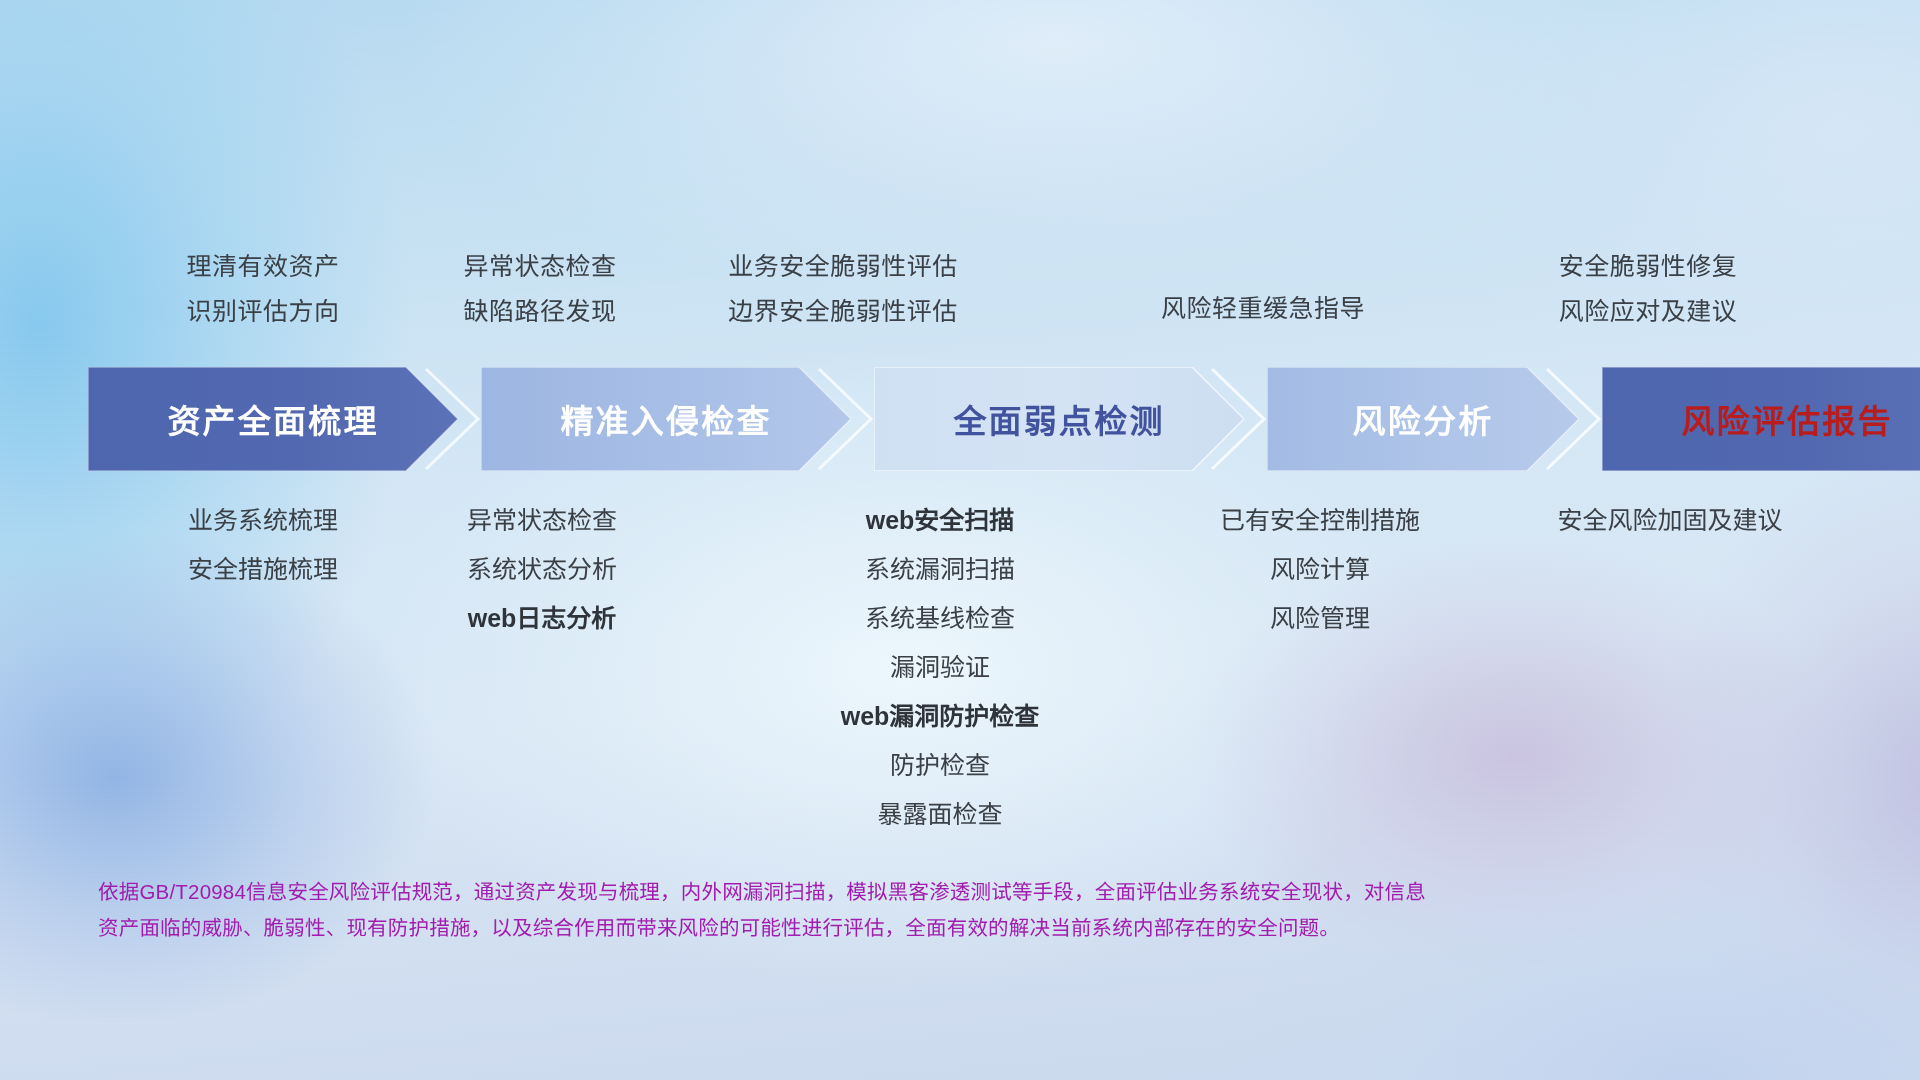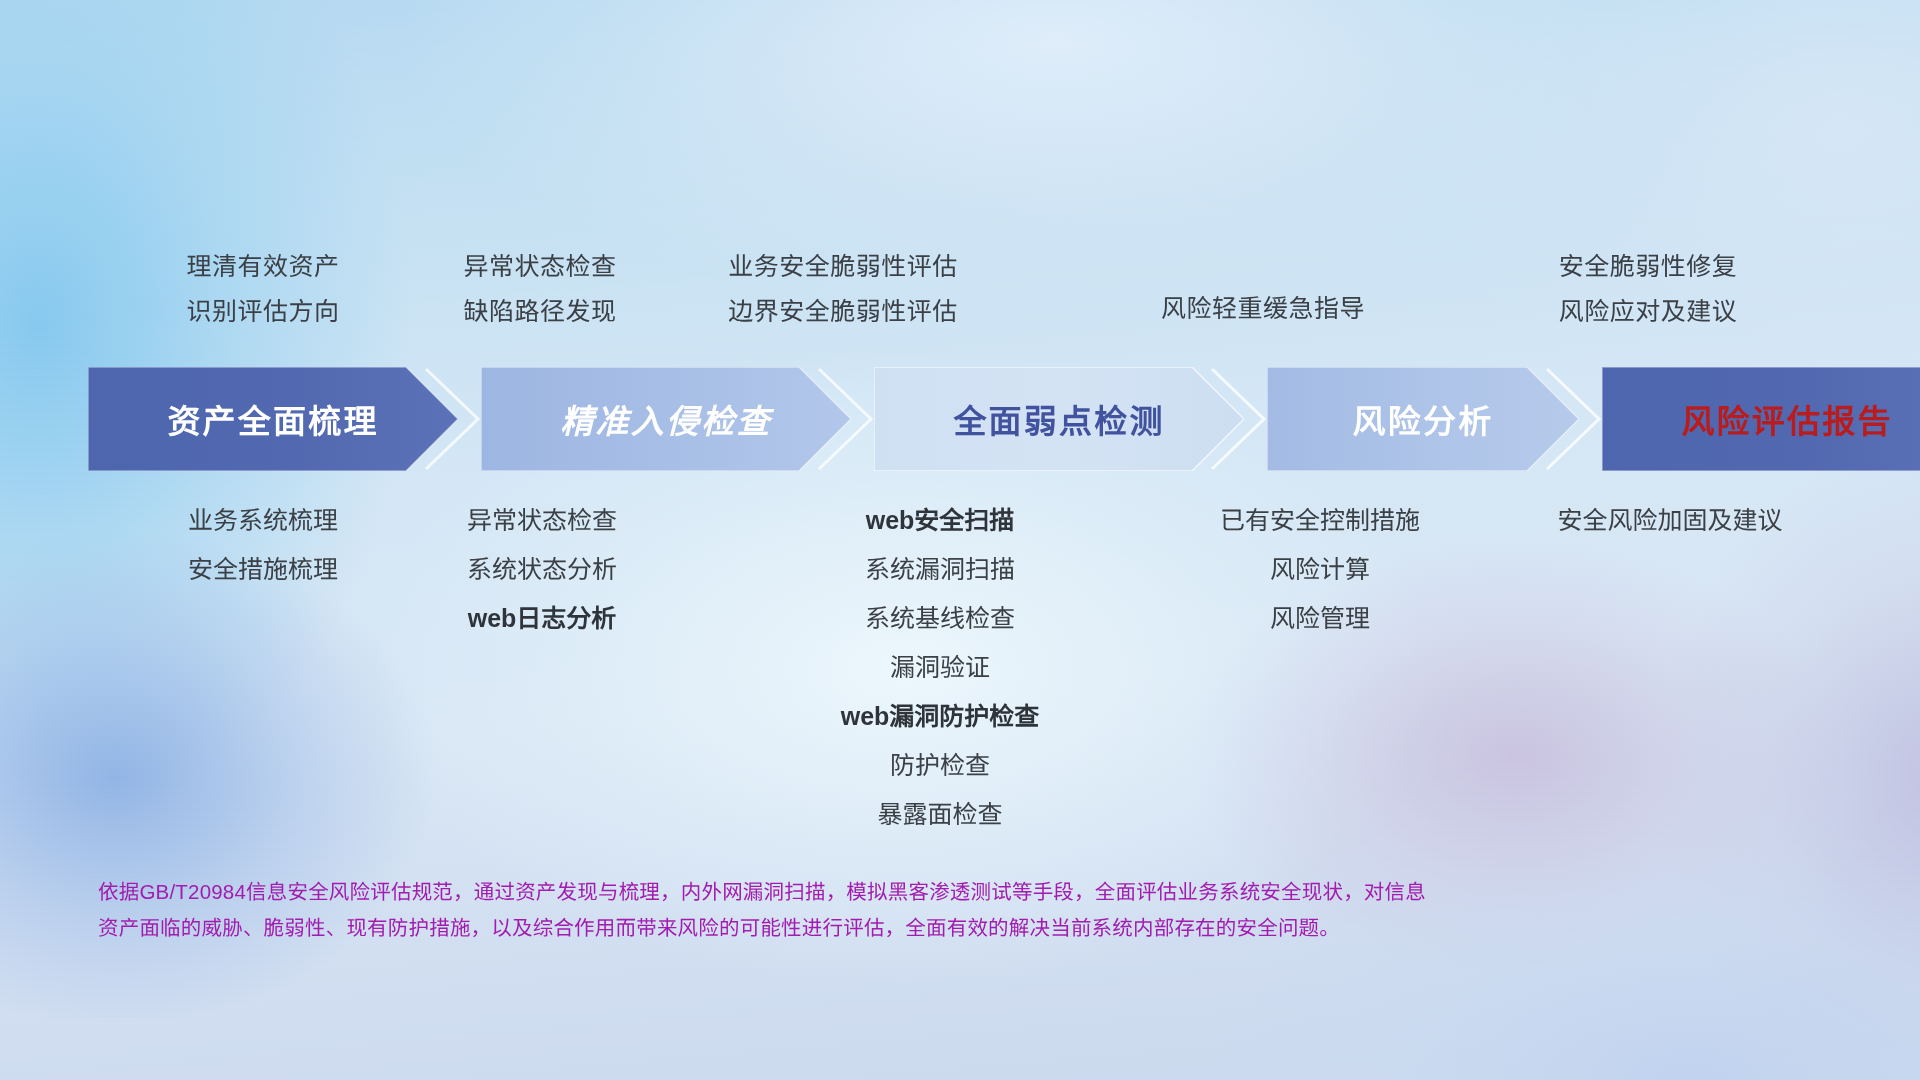--- a/index.html
+++ b/index.html
@@ -225,21 +225,21 @@
       </div>
 
       <div class="arrow" id="sep-0" style="left:334px; width:78px;">
         <div class="arrow-shape">
           <svg viewBox="0 0 78 104" preserveAspectRatio="none">
             <path d="M4,2 L56,52 L4,102" fill="none" stroke="rgba(255,255,255,0.75)" stroke-width="3"></path>
           </svg>
         </div>
       </div>
 
-      <div class="arrow" id="arrow-1" style="left:393px; width:370px;font-style:italic;">
+      <div class="arrow" id="arrow-1" style="left:393px; width:370px;">
         <div class="arrow-shape">
           <svg viewBox="0 0 370 104" preserveAspectRatio="none">
             <defs>
               <linearGradient id="gd2" x1="0" y1="0" x2="1" y2="0">
                 <stop offset="0%" stop-color="#9db6e2"></stop>
                 <stop offset="50%" stop-color="#a7bee6"></stop>
                 <stop offset="100%" stop-color="#b2c7ea"></stop>
               </linearGradient>
             </defs>
             <path d="M0,0 H318 L370,52 L318,104 H0 Z" fill="url(#gd2)"></path>

